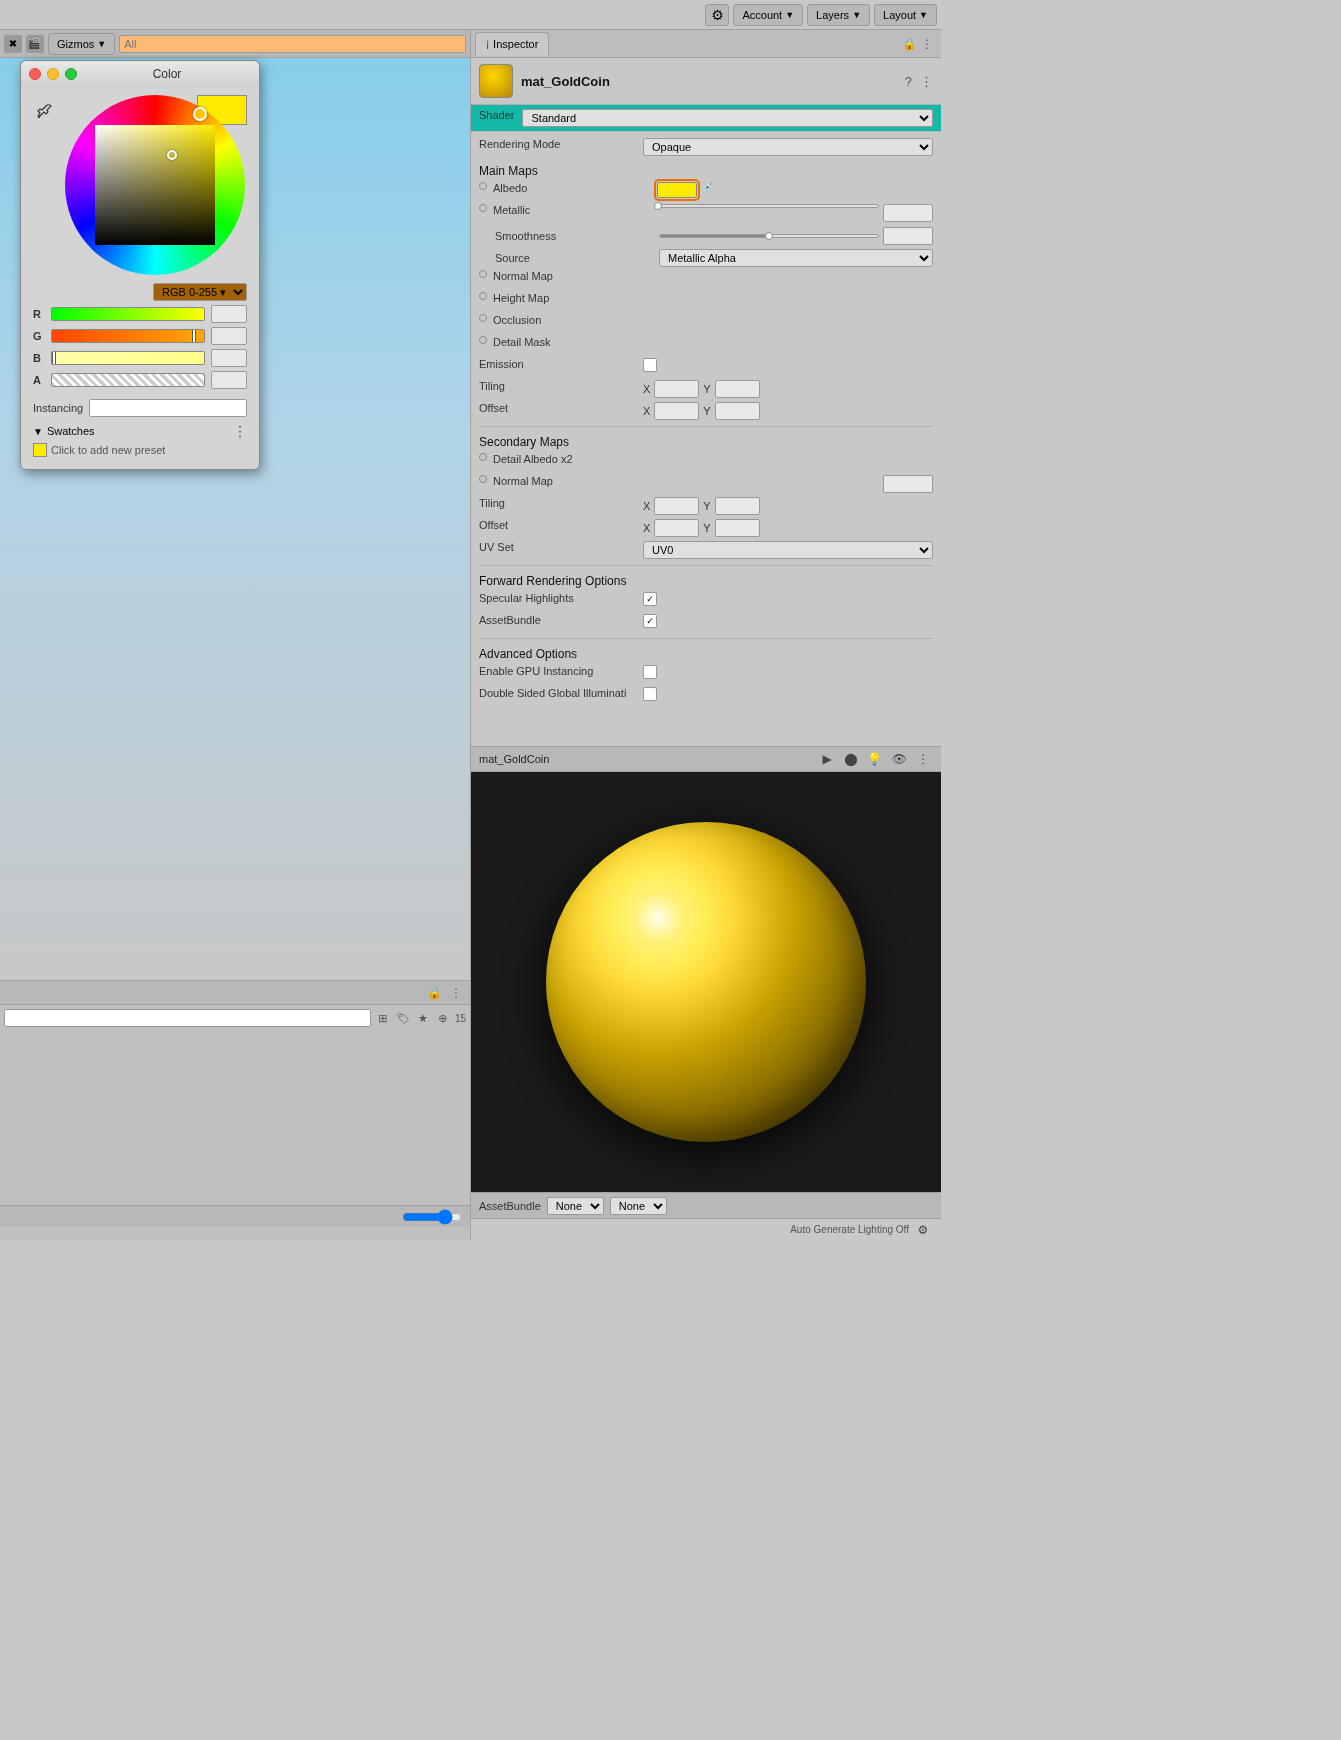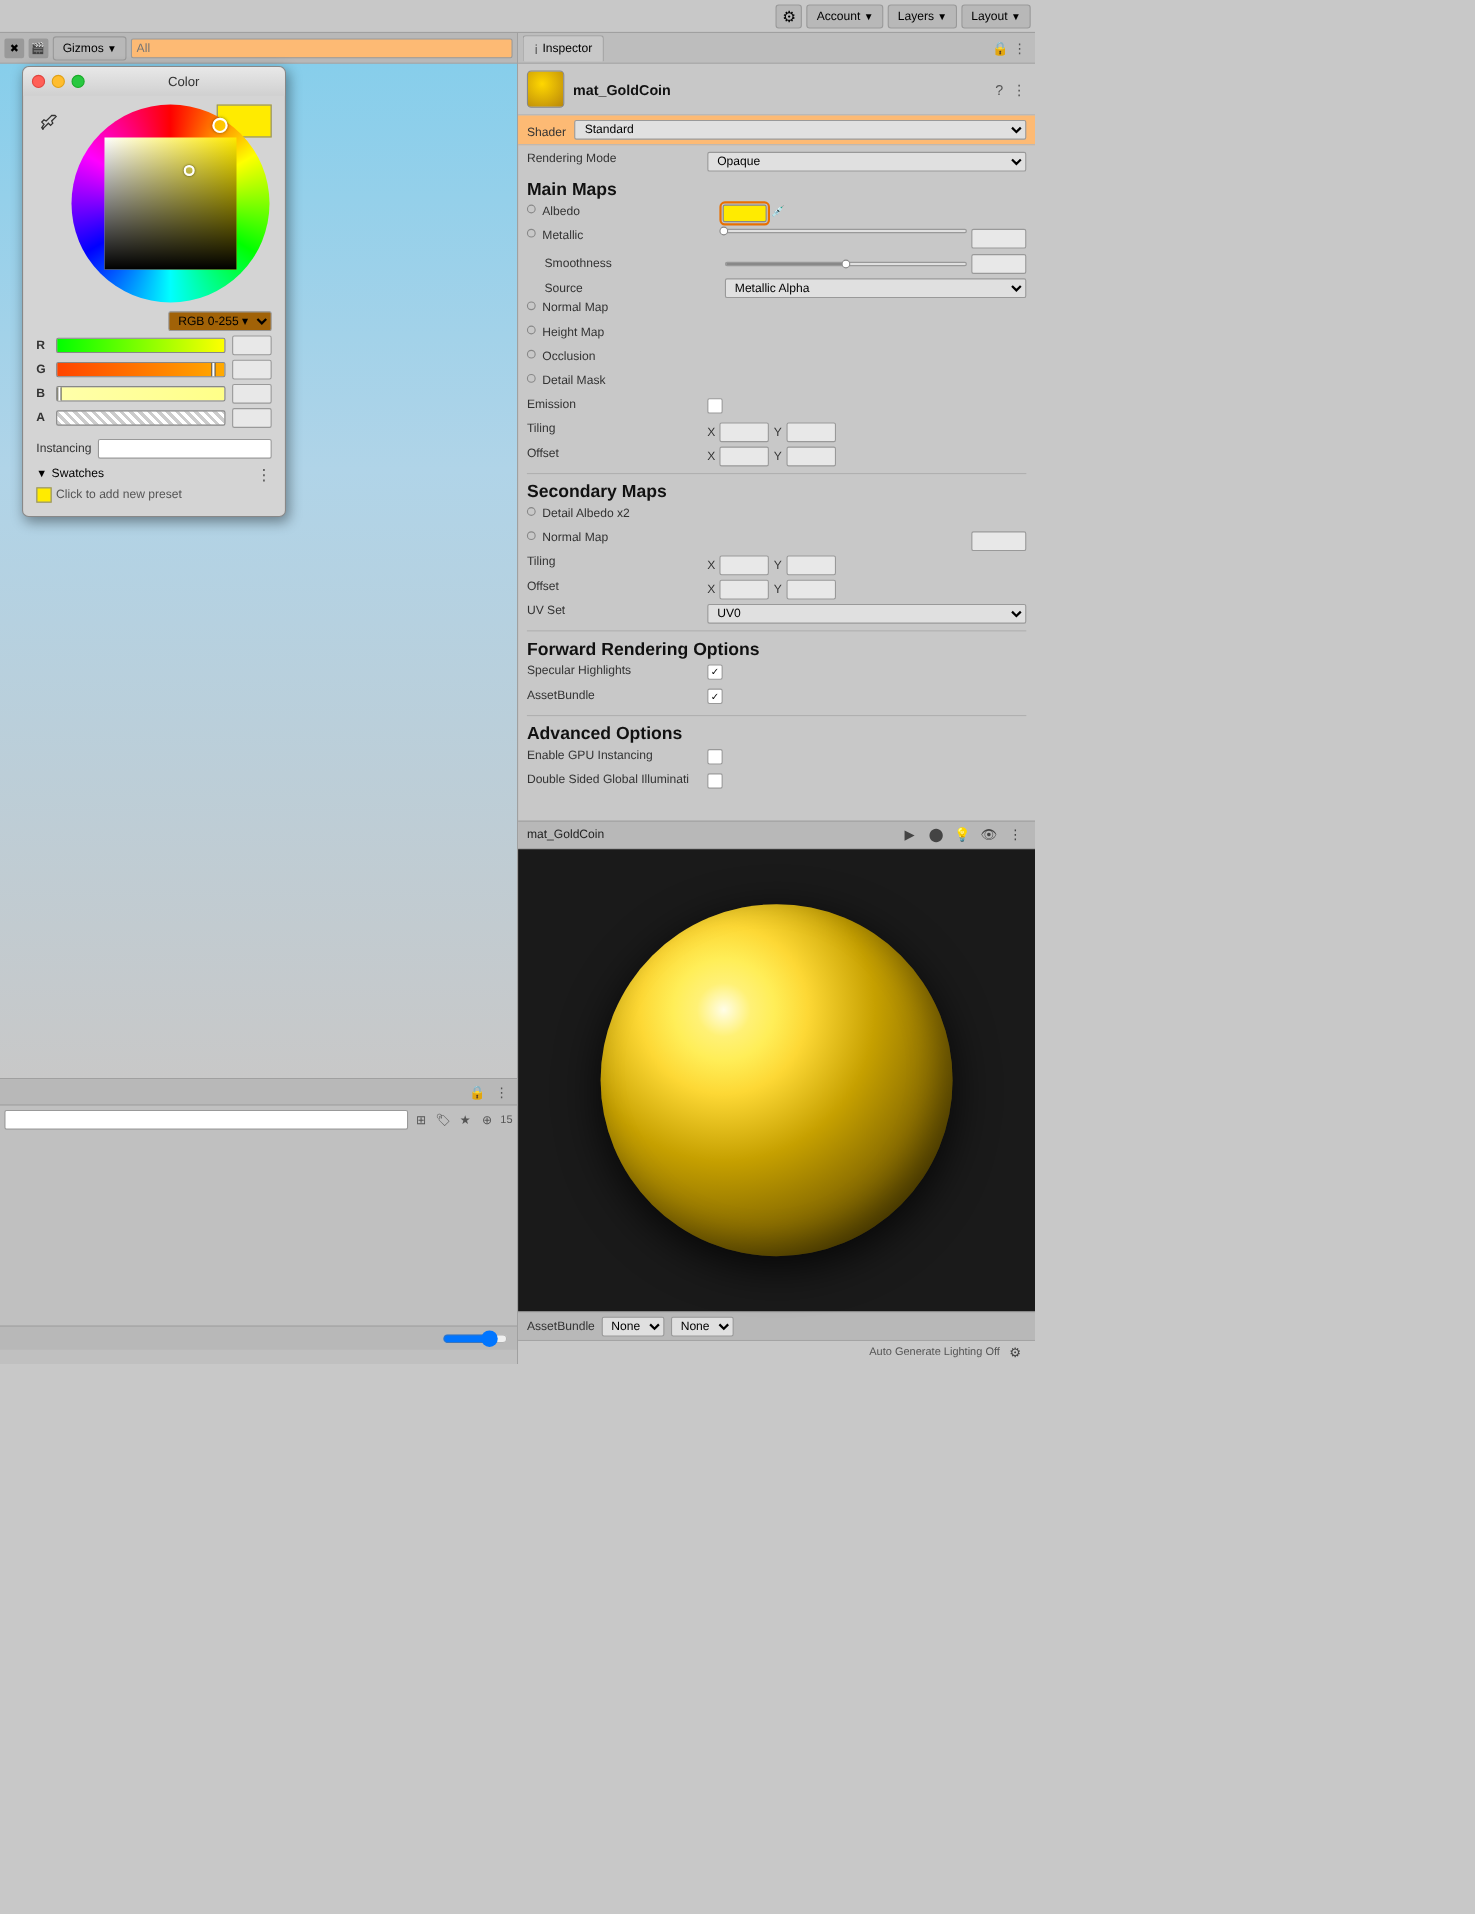--- a/index.html
+++ b/index.html
@@ -387,23 +387,23 @@
       font-weight: bold;
       color: #111;
       flex: 1;
     }
     .help-btn { font-size: 13px; cursor: pointer; color: #555; }
     .settings-btn { font-size: 13px; cursor: pointer; color: #555; }
 
     
     .shader-row {
       display: flex;
-      align-items: flex-end;
+      align-items: flex-start;
       padding: 4px 8px;
-      background: #fdba74;
+      background: #14b8a6;
       gap: 8px;
       border-bottom: 1px solid #b8b8b8;
     }
     .shader-label { font-size: 11px; color: #333; }
     .shader-select {
       flex: 1;
       height: 18px;
       font-size: 11px;
       border: 1px solid #999;
       background: #e0e0e0;
@@ -426,22 +426,22 @@
       margin-bottom: 2px;
       gap: 4px;
     }
     .prop-label {
       width: 160px;
       font-size: 11px;
       color: #333;
       flex-shrink: 0;
     }
     .section-header {
-      font-size: 16px;
-      font-weight: bold;
+      font-size: 12px;
+      font-weight: normal;
       color: #111;
       margin-top: 4px;
       margin-bottom: 2px;
     }
 
     .prop-select {
       flex: 1;
       height: 18px;
       font-size: 11px;
       border: 1px solid #999;

